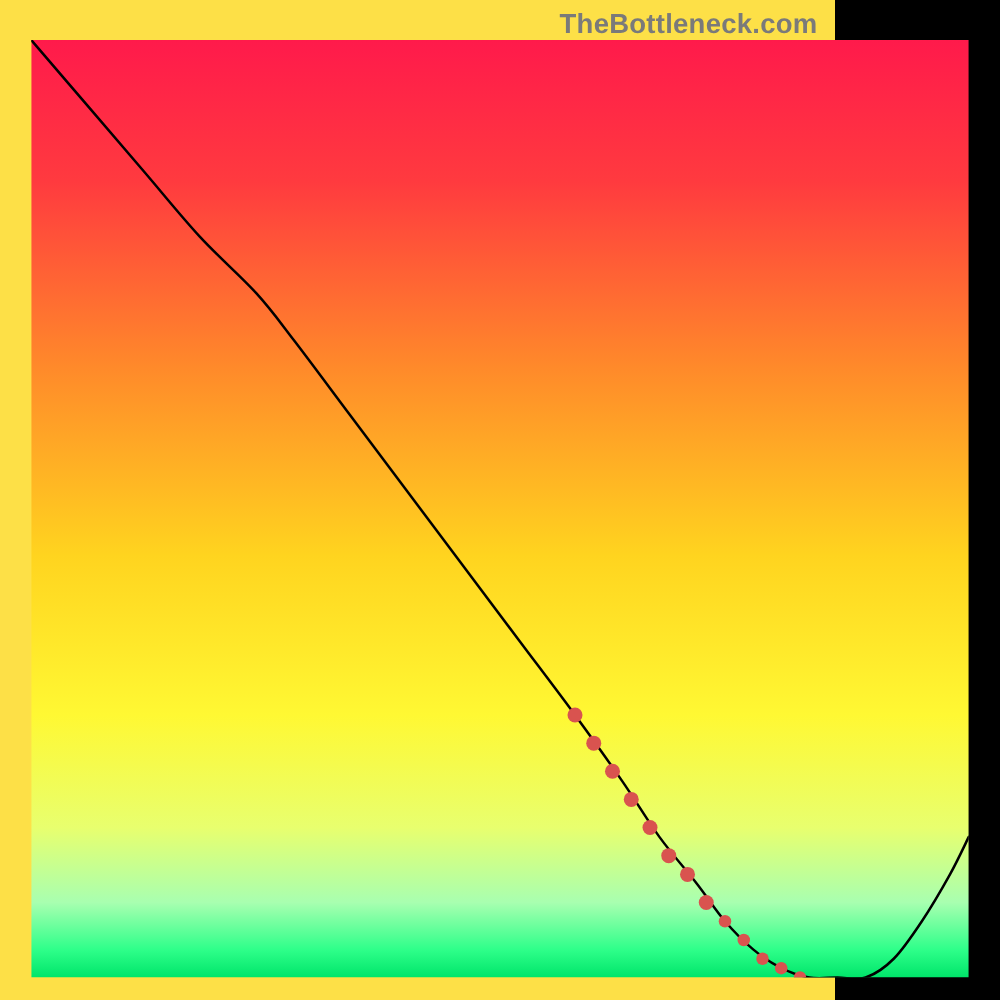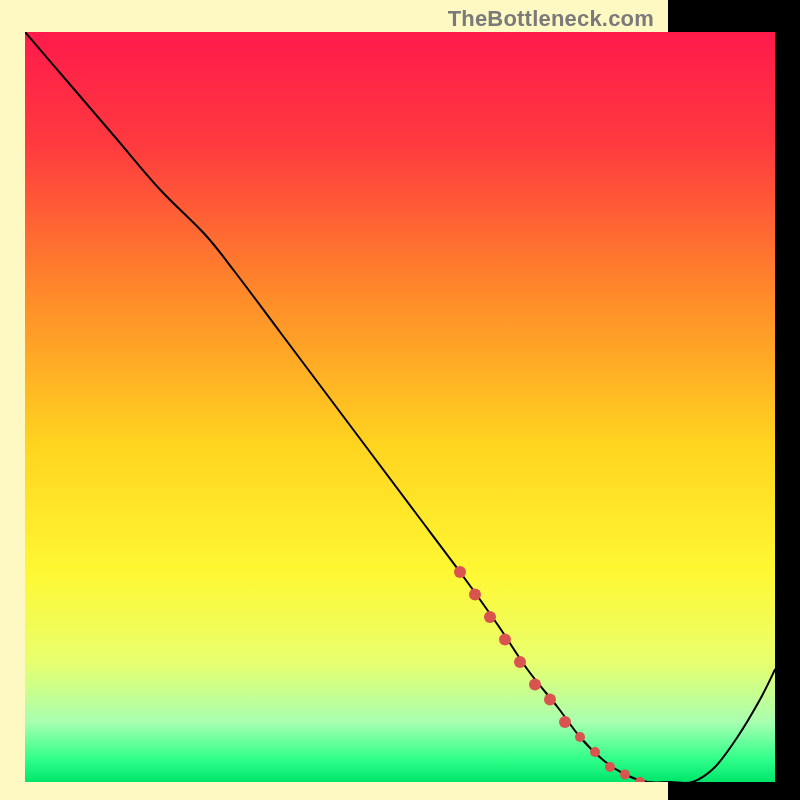--- a/index.html
+++ b/index.html
@@ -8,21 +8,21 @@
     width: 800px;
     height: 800px;
     background: #000;
     font-family: Arial, Helvetica, sans-serif;
     overflow: hidden;
   }
   .outer {
     position: relative;
     width: 668px;
     height: 800px;
-    background: #fef9c3;
+    background: #fde047;
   }
   .watermark {
     position: absolute;
     top: 6px;
     right: 14px;
     font-size: 22px;
     font-weight: 600;
     color: #7a7a7a;
     letter-spacing: 0.2px;
     z-index: 10;

